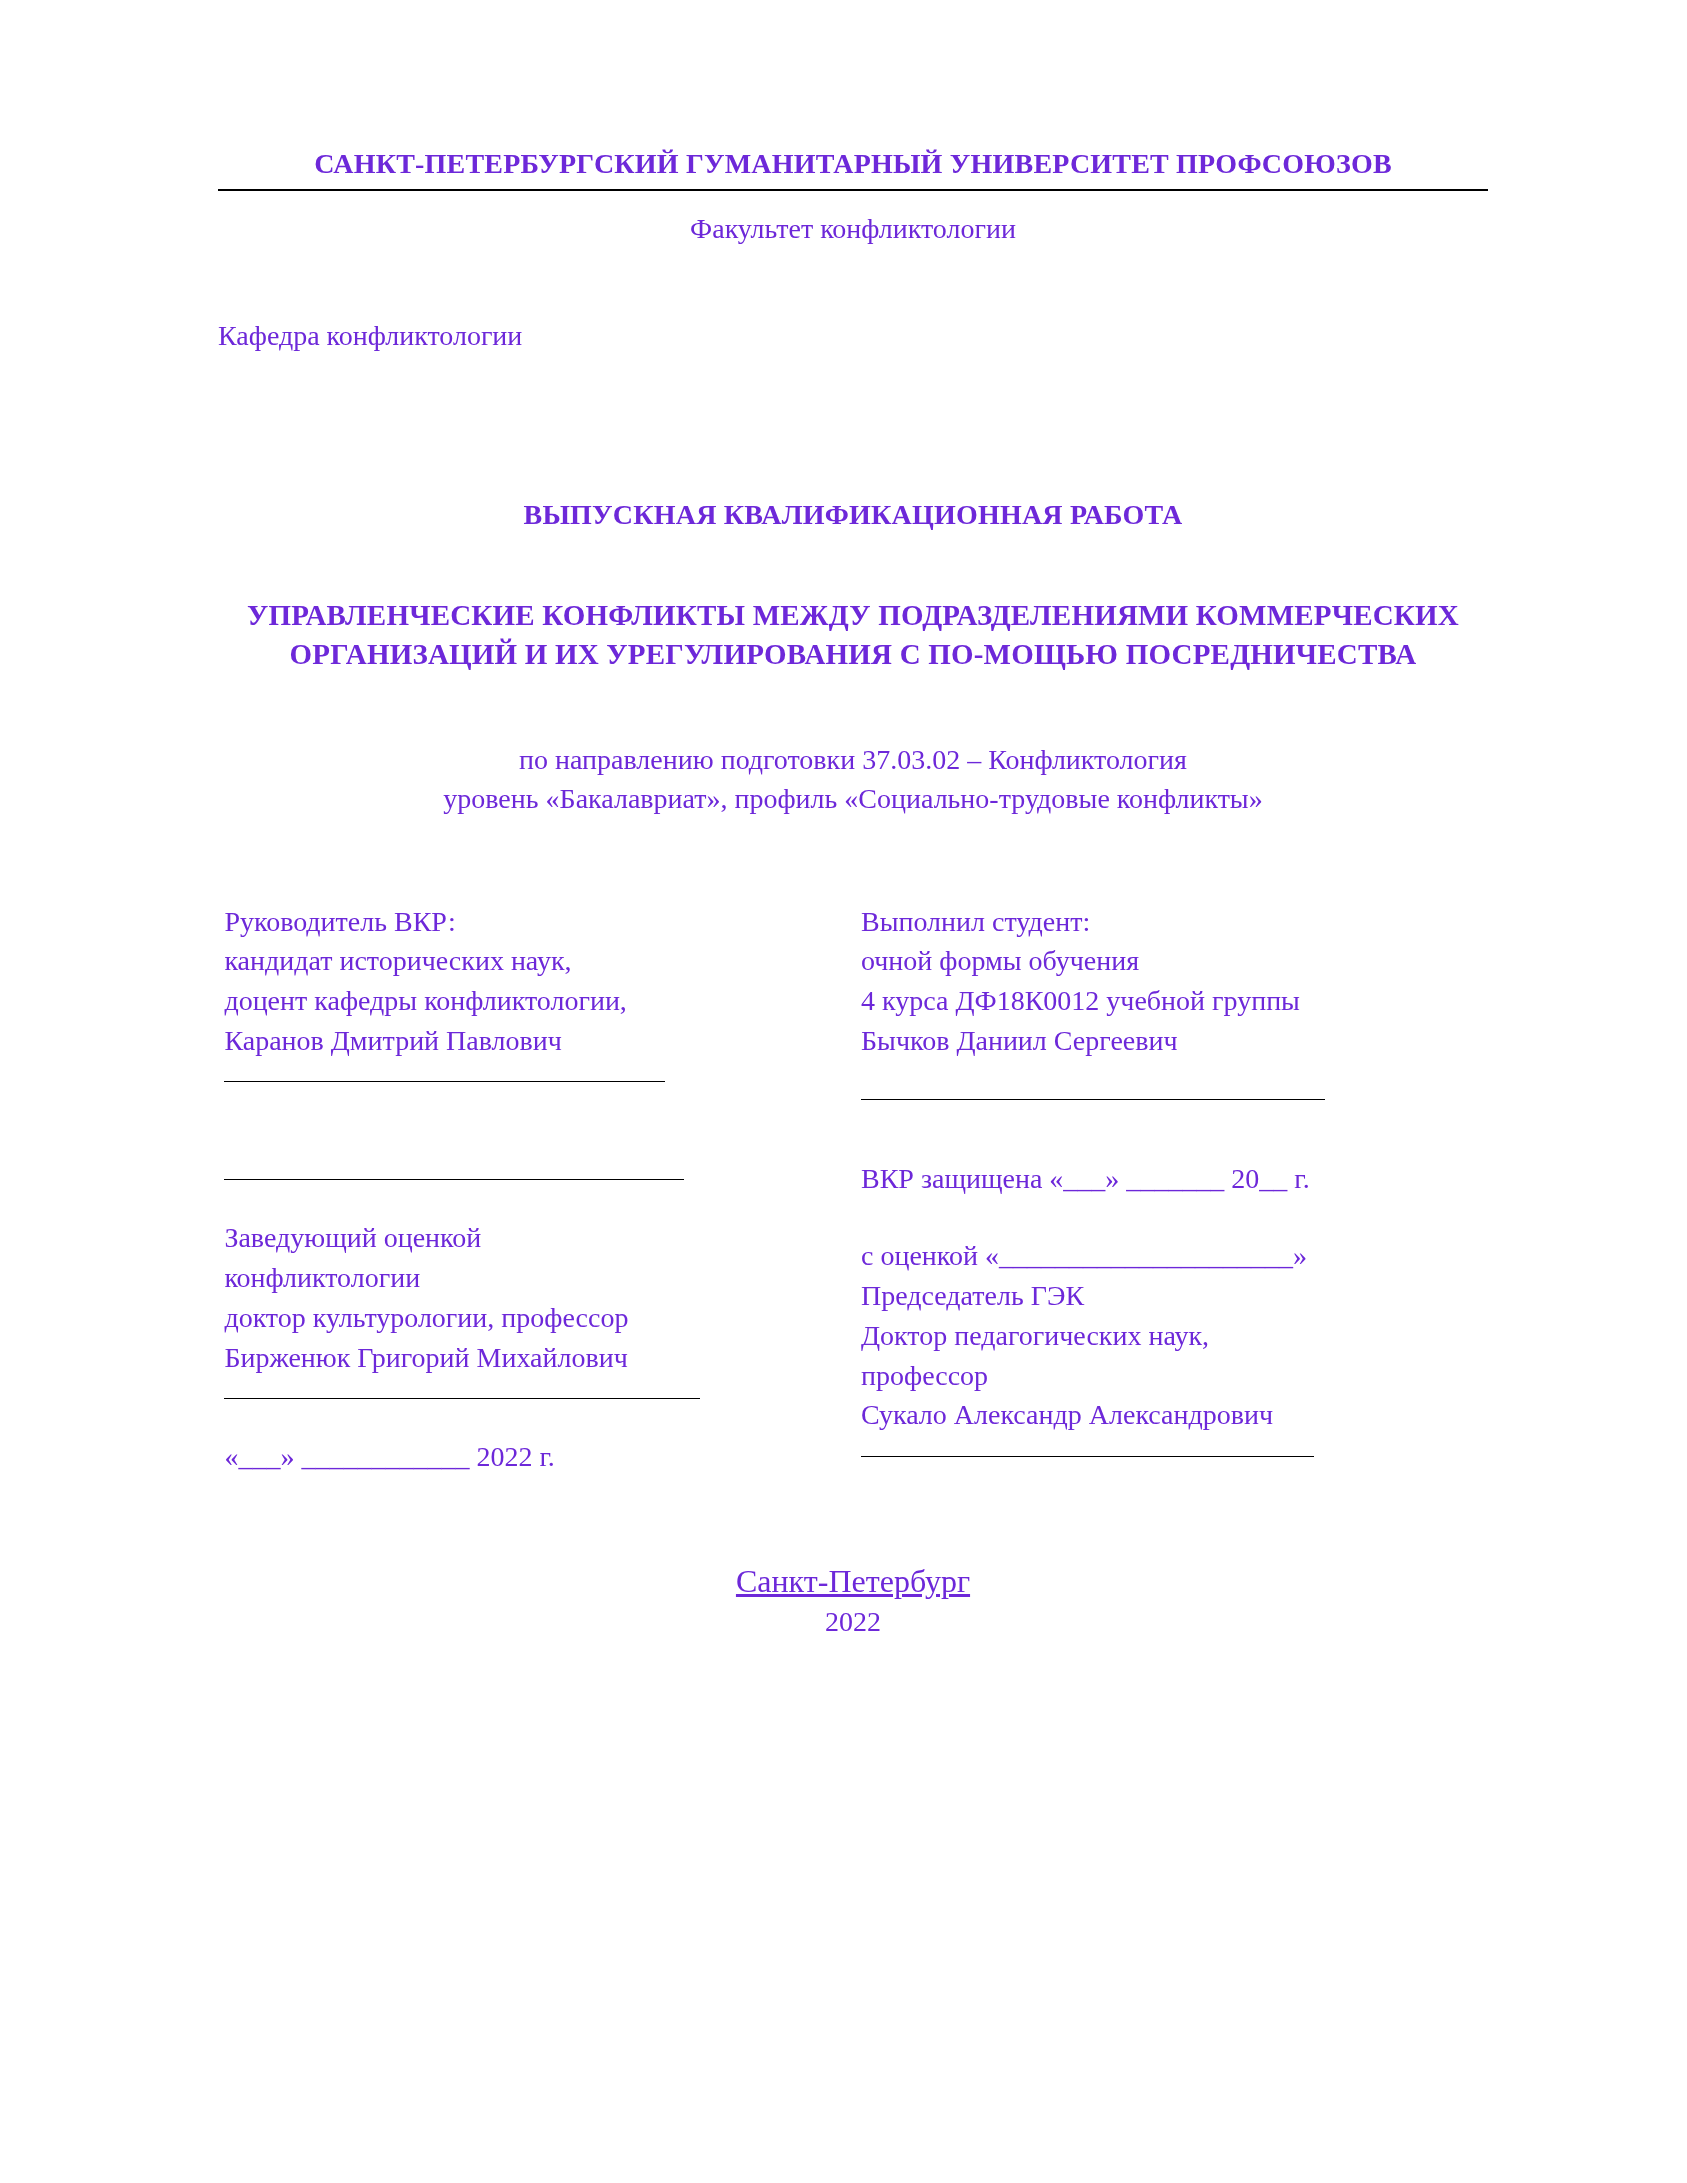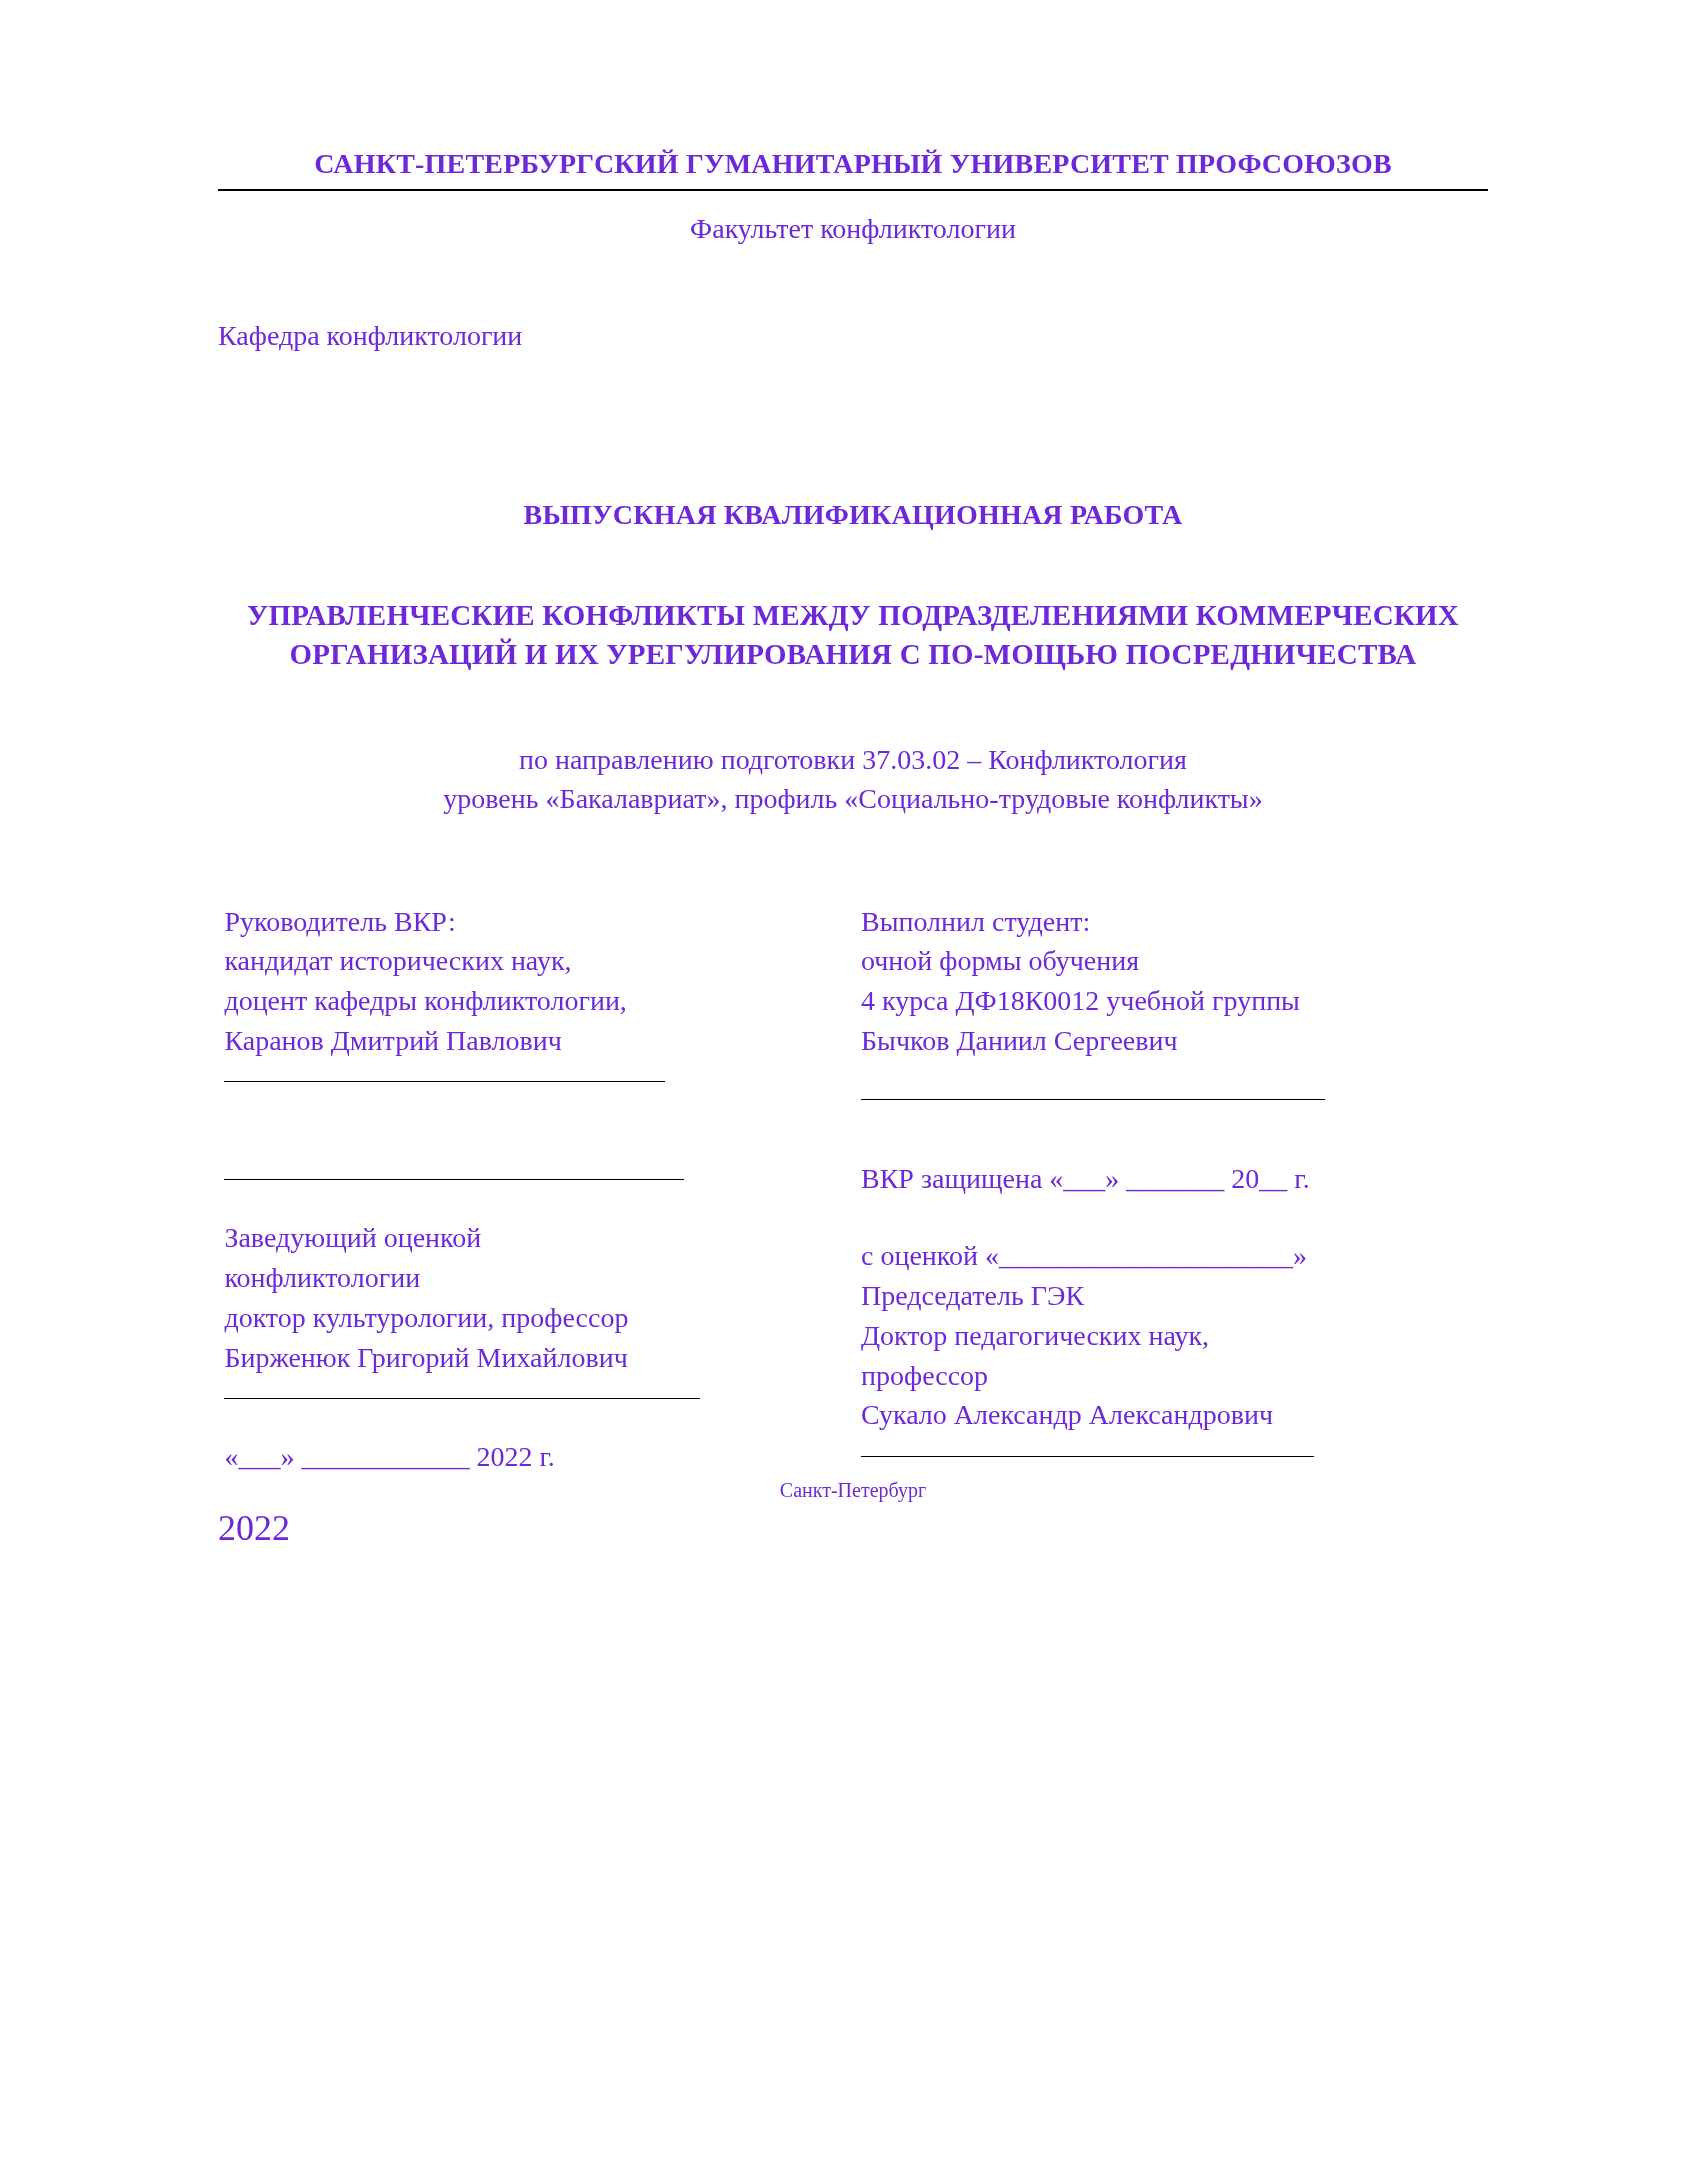--- a/index.html
+++ b/index.html
@@ -101,26 +101,28 @@
   
   .rule-w1 { width: 441px; }
   .rule-w2 { width: 460px; }
   .rule-w3 { width: 476px; }
   .rule-w4 { width: 464px; }
   .rule-w5 { width: 453px; }
 
   
   .city {
     text-align: center;
-    font-size: 20px;
+    font-size: 32px;
+    margin-top: 83px;
     line-height: 1.35;
+    text-decoration: underline;
   }
   .year {
-    text-align: left;
-    font-size: 36px;
+    text-align: center;
+    font-size: 28px;
     line-height: 1.35;
   }
 </style>
 </head>
 <body>
 
 <div class="page">
   <div class="content">
 
     <div class="univ-title">САНКТ-ПЕТЕРБУРГСКИЙ ГУМАНИТАРНЫЙ УНИВЕРСИТЕТ ПРОФСОЮЗОВ</div>

